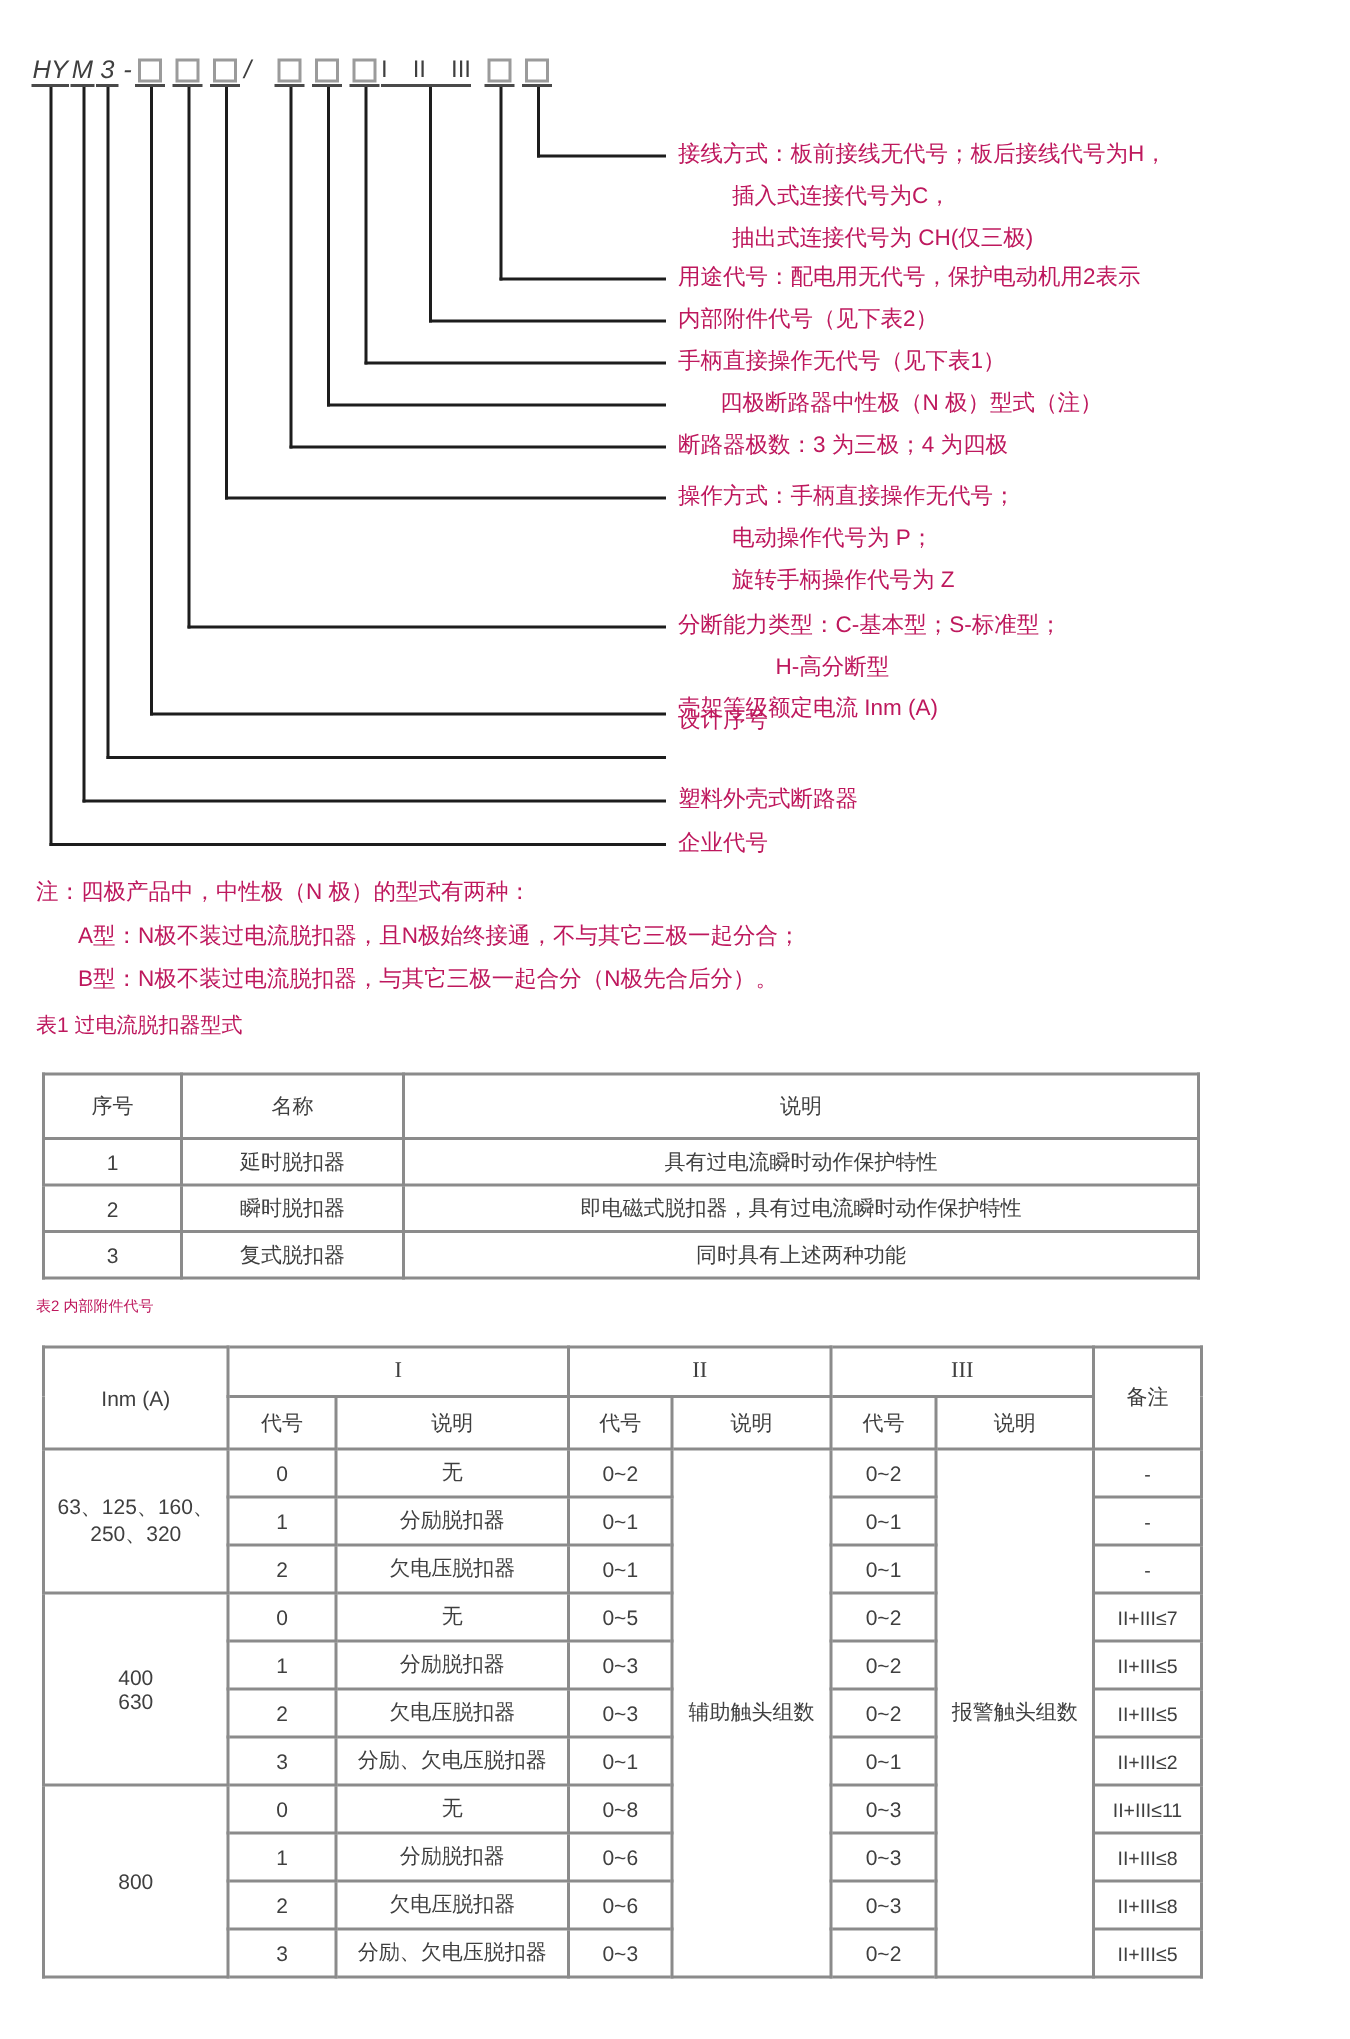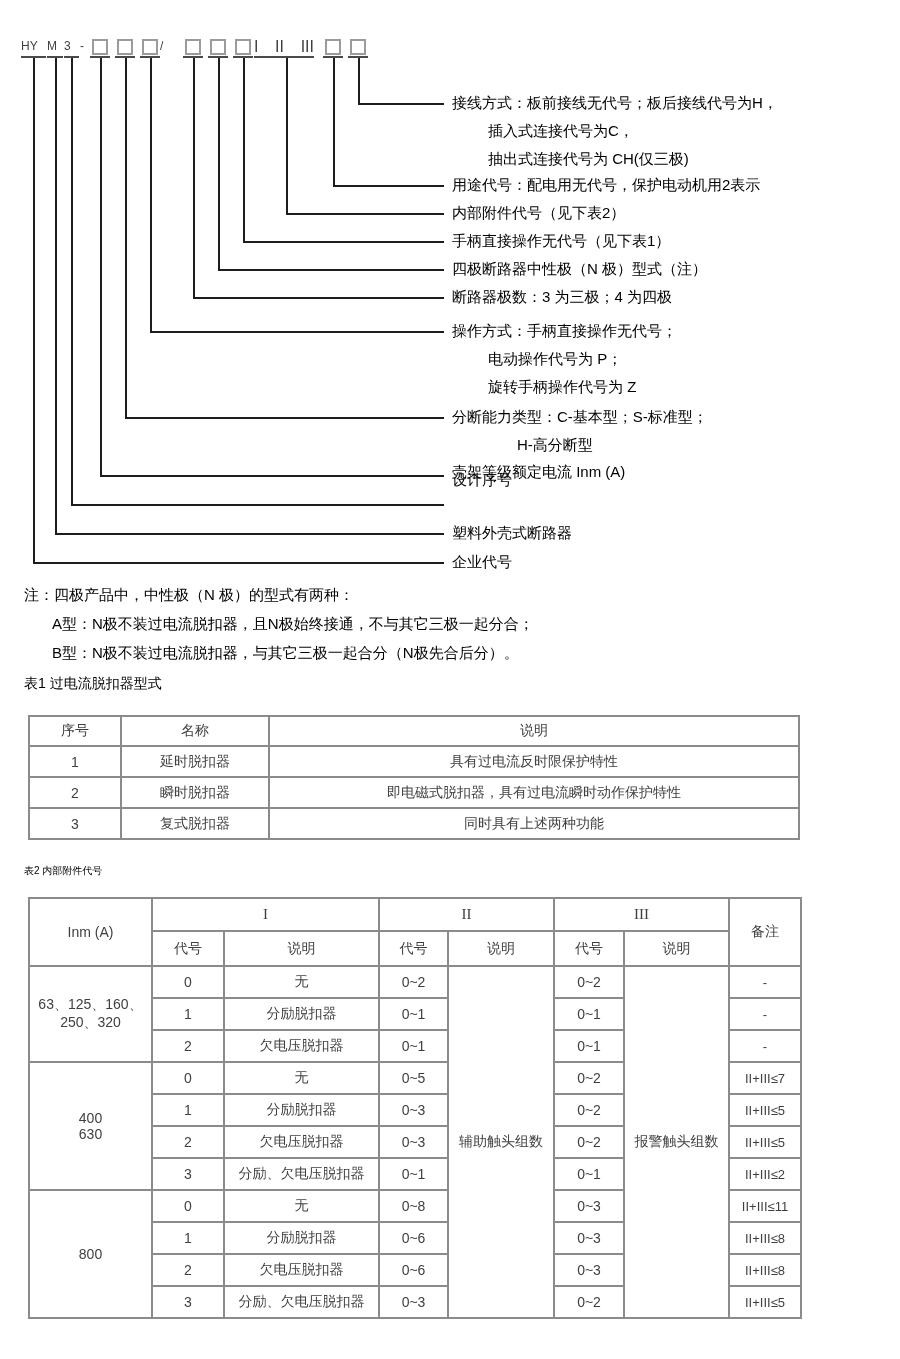--- a/index.html
+++ b/index.html
@@ -1,39 +1,39 @@
 <!DOCTYPE html>
 <html><head>
 <meta charset="utf-8">
 <style>
   html,body{margin:0;padding:0;background:#ffffff;}
   .page{position:relative;width:900px;height:1359px;background:#fff;overflow:hidden;
         font-family:"Liberation Sans","DejaVu Sans",sans-serif;color:#3d3d3d;}
 
   
-  .tok{position:absolute;top:37px;height:19px;line-height:19px;
-       font-size:12px;color:#3f3f3f;border-bottom:2px solid #4a4a4a;}
+  .tok{position:absolute;top:37px;height:19px;line-height:19px;text-align:center;
+       font-size:17px;color:#3f3f3f;border-bottom:2px solid #4a4a4a;font-style:italic;}
   .tok.nol{border-bottom:none;}
   .sqwrap{position:absolute;top:38px;height:18px;text-align:center;border-bottom:2px solid #4a4a4a;}
   .sq{display:inline-block;width:12px;height:12px;border:2px solid #9b9b9b;vertical-align:top;margin-top:1px;background:#fff;}
   .romangroup{position:absolute;top:37px;height:19px;border-bottom:2px solid #4a4a4a;
        display:flex;justify-content:space-between;font-size:16px;line-height:19px;color:#3f3f3f;}
 
   
   .conn{position:absolute;top:58px;border-left:2px solid #1d1d1d;border-bottom:2px solid #1d1d1d;}
 
   
-  .tl{position:absolute;transform:translateY(-50%);white-space:nowrap;font-size:15px;color:#000000;}
+  .tl{position:absolute;transform:translateY(-50%);white-space:nowrap;font-size:15px;color:#be185d;}
 
   
   table{border-collapse:collapse;table-layout:fixed;background:#fff;}
   td{border:2px solid #8b8b8b;text-align:center;vertical-align:middle;
      font-size:14px;color:#3f3f3f;padding:0 2px;overflow:hidden;}
   .t1{position:absolute;left:28px;top:715px;width:770px;}
-  .t1 tr.hd{height:30px;} .t1 tr{height:31px;}
+  .t1 tr.hd{height:43px;} .t1 tr{height:31px;}
   .t2{position:absolute;left:28px;top:897px;width:772px;}
   .t2 tr.h1{height:33px;} .t2 tr.h2{height:35px;} .t2 tr{height:32px;}
   .t2 .rem{font-size:13px;}
   .t2 .romanhead{font-family:"Liberation Serif","DejaVu Serif",serif;font-size:15px;}
 </style>
 </head>
 <body>
 
 <div class="page">
 
@@ -68,21 +68,21 @@
   <div class="conn" style="left:71px;width:371px;height:446px;"></div>
   <div class="conn" style="left:55px;width:387px;height:475px;"></div>
   <div class="conn" style="left:33px;width:409px;height:504px;"></div>
 
   <div class="tl" style="left:452px;top:103px;">接线方式：板前接线无代号；板后接线代号为H，</div>
   <div class="tl" style="left:488px;top:131px;">插入式连接代号为C，</div>
   <div class="tl" style="left:488px;top:159px;">抽出式连接代号为 CH(仅三极)</div>
   <div class="tl" style="left:452px;top:185px;">用途代号：配电用无代号，保护电动机用2表示</div>
   <div class="tl" style="left:452px;top:213px;">内部附件代号（见下表2）</div>
   <div class="tl" style="left:452px;top:241px;">手柄直接操作无代号（见下表1）</div>
-  <div class="tl" style="left:452px;top:269px;">四极断路器中性极（N 极）型式（注）</div>
+  <div class="tl" style="left:480px;top:269px;">四极断路器中性极（N 极）型式（注）</div>
   <div class="tl" style="left:452px;top:297px;">断路器极数：3 为三极；4 为四极</div>
   <div class="tl" style="left:452px;top:331px;">操作方式：手柄直接操作无代号；</div>
   <div class="tl" style="left:488px;top:359px;">电动操作代号为 P；</div>
   <div class="tl" style="left:488px;top:387px;">旋转手柄操作代号为 Z</div>
   <div class="tl" style="left:452px;top:417px;">分断能力类型：C-基本型；S-标准型；</div>
   <div class="tl" style="left:517px;top:445px;">H-高分断型</div>
   <div class="tl" style="left:452px;top:472px;">壳架等级额定电流 Inm (A)</div>
   <div class="tl" style="left:452px;top:480px;">设计序号</div>
   <div class="tl" style="left:452px;top:533px;">塑料外壳式断路器</div>
   <div class="tl" style="left:452px;top:562px;">企业代号</div>
@@ -100,21 +100,21 @@
       </colgroup>
     <tbody>
         <tr class="hd">
       <td>序号</td>
       <td>名称</td>
       <td>说明</td>
     </tr>
     <tr>
       <td>1</td>
       <td>延时脱扣器</td>
-      <td>具有过电流反时限保护特性</td>
+      <td>具有过电流瞬时动作保护特性</td>
     </tr>
     <tr>
       <td>2</td>
       <td>瞬时脱扣器</td>
       <td>即电磁式脱扣器，具有过电流瞬时动作保护特性</td>
     </tr>
     <tr>
       <td>3</td>
       <td>复式脱扣器</td>
       <td>同时具有上述两种功能</td>

